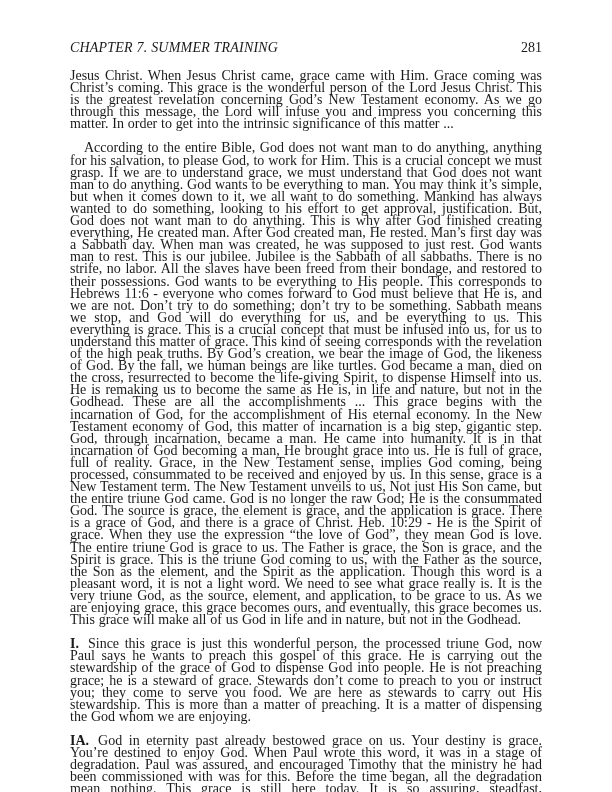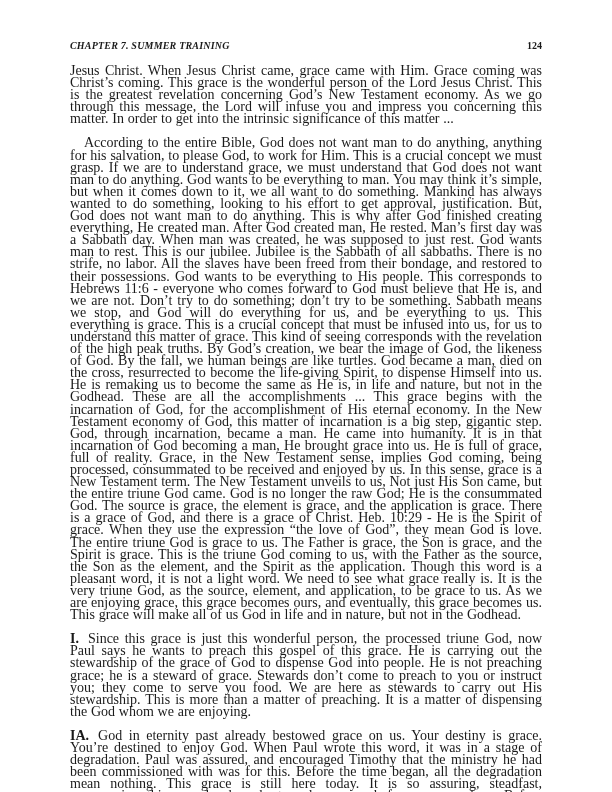--- a/index.html
+++ b/index.html
@@ -19,23 +19,22 @@
     box-sizing: border-box;
     width: 612px;
     height: 792px;
     padding: 40px 70px 0 70px;
     background: #ffffff;
   }
   .running-header {
     display: flex;
     justify-content: space-between;
     align-items: baseline;
-    font-size: 10px;
+    font-size: 14px;
     margin-bottom: 14px;
-    font-weight: bold;
   }
   .running-header .chapter {
     font-style: italic;
     letter-spacing: 0.2px;
   }
   .running-header .pageno {
     font-style: normal;
   }
   .body-text p {
     font-size: 14px;
@@ -52,21 +51,21 @@
     margin-right: 9px;
   }
 </style>
 </head>
 <body>
 
 <div class="page">
 
   <div class="running-header">
     <span class="chapter">CHAPTER 7.  SUMMER TRAINING</span>
-    <span class="pageno">124</span>
+    <span class="pageno">281</span>
   </div>
 
   <div class="body-text">
 
     <p><span>Jesus Christ.  When Jesus Christ came, grace came with Him.  Grace coming was Christ’s coming.  This grace is the wonderful person of the Lord Jesus Christ.  This is the greatest revelation concerning God’s New Testament economy.  As we go through this message, the Lord will infuse you and impress you concerning this matter.  In order to get into the intrinsic significance of this matter ...</span></p>
 
     <p class="indent"><span>According to the entire Bible, God does not want man to do anything, anything for his salvation, to please God, to work for Him.  This is a crucial concept we must grasp.  If we are to understand grace, we must understand that God does not want man to do anything.  God wants to be everything to man.  You may think it’s simple, but when it comes down to it, we all want to do something.  Mankind has always wanted to do something, looking to his effort to get approval, justification.  But, God does not want man to do anything.  This is why after God finished creating everything, He created man.  After God created man, He rested.  Man’s first day was a Sabbath day.  When man was created, he was supposed to just rest.  God wants man to rest.  This is our jubilee.  Jubilee is the Sabbath of all sabbaths.  There is no strife, no labor.  All the slaves have been freed from their bondage, and restored to their possessions.  God wants to be everything to His people.  This corresponds to Hebrews 11:6 - everyone who comes forward to God must believe that He is, and we are not.  Don’t try to do something; don’t try to be something.  Sabbath means we stop, and God will do everything for us, and be everything to us.  This everything is grace.  This is a crucial concept that must be infused into us, for us to understand this matter of grace.  This kind of seeing corresponds with the revelation of the high peak truths.  By God’s creation, we bear the image of God, the likeness of God.  By the fall, we human beings are like turtles.  God became a man, died on the cross, resurrected to become the life-giving Spirit, to dispense Himself into us.  He is remaking us to become the same as He is, in life and nature, but not in the Godhead.  These are all the accomplishments ...  This grace begins with the incarnation of God, for the accomplishment of His eternal economy.  In the New Testament economy of God, this matter of incarnation is a big step, gigantic step.  God, through incarnation, became a man.  He came into humanity.  It is in that incarnation of God becoming a man, He brought grace into us.  He is full of grace, full of reality.  Grace, in the New Testament sense, implies God coming, being processed, consummated to be received and enjoyed by us.  In this sense, grace is a New Testament term.  The New Testament unveils to us, Not just His Son came, but the entire triune God came.  God is no longer the raw God; He is the consummated God.  The source is grace, the element is grace, and the application is grace.  There is a grace of God, and there is a grace of Christ.  Heb. 10:29 - He is the Spirit of grace.  When they use the expression “the love of God”, they mean God is love.  The entire triune God is grace to us.  The Father is grace, the Son is grace, and the Spirit is grace.  This is the triune God coming to us, with the Father as the source, the Son as the element, and the Spirit as the application.  Though this word is a pleasant word, it is not a light word.  We need to see what grace really is.  It is the very triune God, as the source, element, and application, to be grace to us.  As we are enjoying grace, this grace becomes ours, and eventually, this grace becomes us.  This grace will make all of us God in life and in nature, but not in the Godhead.</span></p>
 
     <p><span class="lead">I.</span><span>Since this grace is just this wonderful person, the processed triune God, now Paul says he wants to preach this gospel of this grace.  He is carrying out the stewardship of the grace of God to dispense God into people.  He is not preaching grace; he is a steward of grace.  Stewards don’t come to preach to you or instruct you; they come to serve you food.  We are here as stewards to carry out His stewardship.  This is more than a matter of preaching.  It is a matter of dispensing the God whom we are enjoying.</span></p>
 

